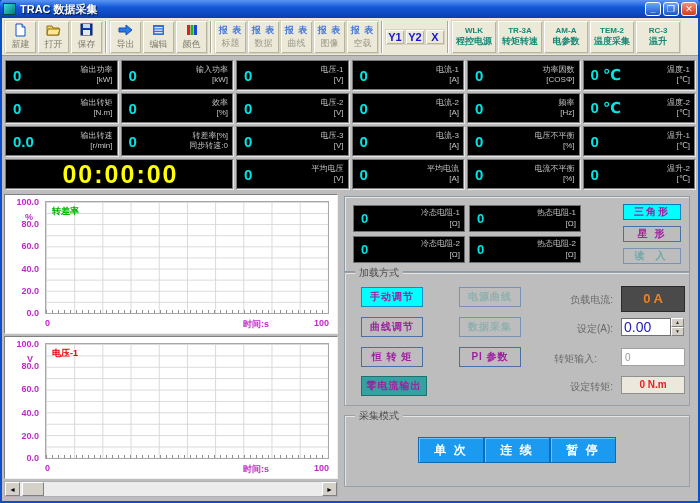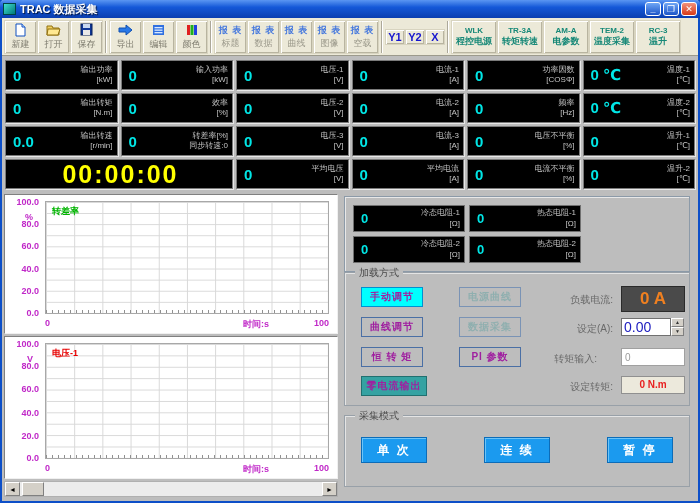--- a/index.html
+++ b/index.html
@@ -94,33 +94,33 @@
   .sbtn2 { height:16px; font-size:10px; font-weight:bold; text-align:center; line-height:14px;
            border:1px solid #4A6FA5; color:#A020A0; background:#BDBDBD; letter-spacing:2px; }
   .sbtn2.active { background:#00FFFF; border-color:#0080C0; }
   .sbtn2.dim { color:#6FA8A8; border-color:#7A93B5; letter-spacing:4px; }
 
   .groupbox { position:relative; border:1px solid #98A0A8; box-shadow:inset 1px 1px 0 #E4E4E4; }
   .gtitle { position:absolute; top:-7px; left:10px; background:#BDBDBD; padding:0 4px;
             font-size:10px; color:#4A4A4A; }
   .loading { height:134px; }
   .capture { height:72px; margin-top:9px; display:flex; align-items:center;
-             justify-content:space-between; padding:6px 16px 8px; }
+             justify-content:center; padding:6px 16px 8px; }
 
   .lbtn { position:absolute; width:62px; height:20px; font-size:10px; font-weight:bold;
           color:#A020A0; background:#BDBDBD; border:1px solid #4A6FA5; text-align:center;
           line-height:18px; letter-spacing:1px; }
   .lbtn.active { background:#00FFFF; border-color:#0090D0; }
   .lbtn.dis { color:#8FAFAF; border-color:#7A93B5; }
   .lbtn.zero { background:#35A2A2; border-color:#207070; width:66px; }
 
   .flabel { position:absolute; font-size:10px; color:#6A6A6A; width:62px; text-align:right; }
   .fdisp { position:absolute; left:276px; width:64px; text-align:center; }
   .dark { background:#4A4A4A; border:1px solid #2A2A2A; color:#F08020; font-weight:bold;
-          font-size:17px; height:26px; line-height:24px; }
+          font-size:13px; height:26px; line-height:24px; }
   .lite { background:#ECE9DC; border:1px solid #909090; color:#E82020; font-weight:bold;
           font-size:10px; height:18px; line-height:16px; }
   .spinwrap { position:absolute; left:276px; width:64px; height:18px; display:flex; }
   .spinwrap input { width:50px; height:18px; border:1px solid #707070; font-size:14px;
                     color:#2020C0; padding:0 2px; font-family:inherit; }
   .spincol { width:13px; display:flex; flex-direction:column; }
   .spincol div { flex:1; background:#D4D0C8; border:1px solid; border-color:#fff #808080 #808080 #fff;
                  font-size:5px; line-height:7px; text-align:center; color:#333; }
   .plaininput { position:absolute; left:276px; width:64px; height:18px; border:1px solid #A0A0A0;
                 font-size:10px; color:#9A9A9A; padding:0 3px; background:#fff; font-family:inherit; }
@@ -413,20 +413,25 @@
               </div>
             <div class="rmeter">
                 <span class="mval">0</span>
                 <span class="mlab"><span>冷态电阻-2</span><br><span>[Ω]</span></span>
               </div>
             <div class="rmeter">
                 <span class="mval">0</span>
                 <span class="mlab"><span>热态电阻-2</span><br><span>[Ω]</span></span>
               </div>
           </div>
+          <div class="resbtns">
+            <div class="sbtn2 active">三角形</div>
+            <div class="sbtn2">星 形</div>
+            <div class="sbtn2 dim">读 入</div>
+          </div>
         </div>
 
         <div class="groupbox loading">
           <span class="gtitle">加载方式</span>
           <div class="lbtn active" style="left:16px; top:14px">手动调节</div>
           <div class="lbtn" style="left:16px; top:44px">曲线调节</div>
           <div class="lbtn" style="left:16px; top:74px">恒 转 矩</div>
           <div class="lbtn zero" style="left:16px; top:103px">零电流输出</div>
           <div class="lbtn dis" style="left:114px; top:14px">电源曲线</div>
           <div class="lbtn dis" style="left:114px; top:44px">数据采集</div>

